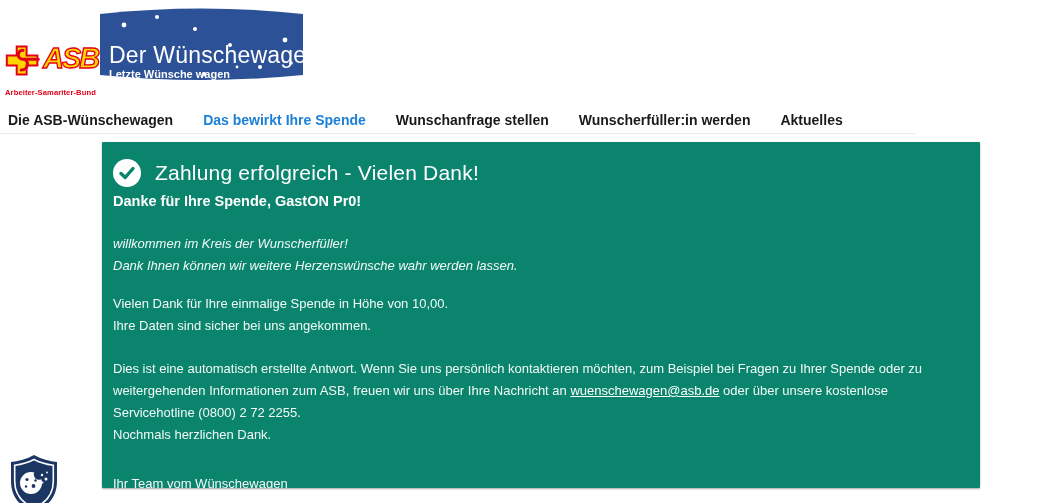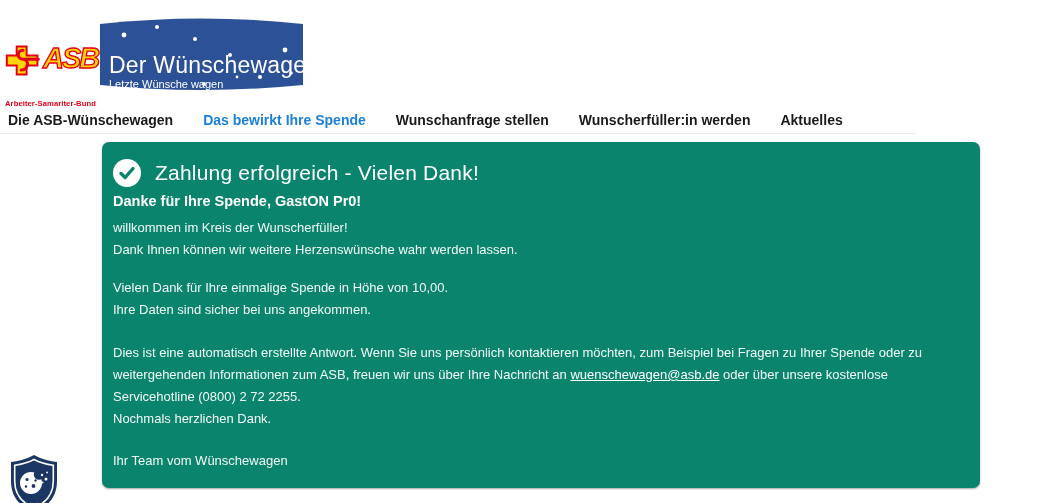--- a/index.html
+++ b/index.html
@@ -9,47 +9,47 @@
 
   
   .asb-logo { position:absolute; left:5px; top:44px; width:90px; }
   .asb-logo-row { display:flex; align-items:flex-start; gap:2px; height:36px; }
   .asb-wordmark {
     font-size:29px; font-weight:bold; font-style:italic; letter-spacing:-2px;
     color:#FFD500; -webkit-text-stroke:1.3px #E2001A;
     text-shadow:0 0 1px #E2001A;
     line-height:1;
   }
-  .asb-subtext { margin-top:19px; font-size:7.6px; font-weight:bold; color:#E2001A; letter-spacing:.1px; white-space:nowrap; }
+  .asb-subtext { margin-top:8px; font-size:7.6px; font-weight:bold; color:#E2001A; letter-spacing:.1px; white-space:nowrap; }
 
-  .banner { position:absolute; left:100px; top:14px; width:203px; height:81px; }
+  .banner { position:absolute; left:100px; top:4px; width:203px; height:81px; }
   .banner svg { position:absolute; left:0; top:0; }
   .banner-title { position:absolute; left:9px; top:38px; color:#fff; font-size:23px; font-weight:400; white-space:nowrap; letter-spacing:.2px; }
-  .banner-subtitle { position:absolute; left:9px; top:64px; color:#fff; font-size:11px; font-weight:normal; white-space:nowrap; }
+  .banner-subtitle { position:absolute; left:9px; top:64px; color:#fff; font-size:11px; font-weight:bold; white-space:nowrap; }
 
   
   .nav { position:absolute; left:0; top:106px; width:916px; height:28px;
          border-bottom:1px solid #ebebeb; display:flex; align-items:center; padding-left:8px; gap:30px; }
   .nav-item { font-size:14px; font-weight:bold; color:#1a1a1a; white-space:nowrap; cursor:pointer; }
   .nav-item.active { color:#1b80d6;text-align:center; }
 
   
   .panel { position:absolute; left:102px; top:142px; width:878px; height:346px;
-           background:#0B846E; border-radius:7px; color:#fff; overflow:hidden;
+           background:#0B846E; border-radius:1px; color:#fff; overflow:hidden;
            box-shadow:0 1px 2px rgba(0,0,0,.35); padding:16px 20px 0 11px; }
   .panel-header { display:flex; align-items:center; gap:14px; height:29px; }
   .check-badge { width:28px; height:28px; flex:0 0 28px; }
   .panel-title { font-size:21px; font-weight:400; color:#fff; white-space:nowrap; letter-spacing:.2px; }
   .panel-subtitle { margin-top:6px; font-size:14.5px; font-weight:bold; color:#fff; white-space:nowrap; }
   .panel-body { font-size:13px; line-height:22px; color:#f2faf6; }
   .panel-body .line { white-space:nowrap; }
-  .para1 { margin-top:8px; }
+  .para1 { margin-top:24px;font-style:italic; }
   .para2 { margin-top:16px; }
   .para3 { margin-top:21px; }
-  .signature { margin-top:20px; }
+  .signature { margin-top:27px; }
   .email-link { color:#fff; text-decoration:underline; cursor:pointer; }
 
   
   .cookie-badge { position:absolute; left:8px; top:453px; width:52px; height:60px; cursor:pointer; }
 </style>
 </head>
 <body>
 
 <div class="page">
 

